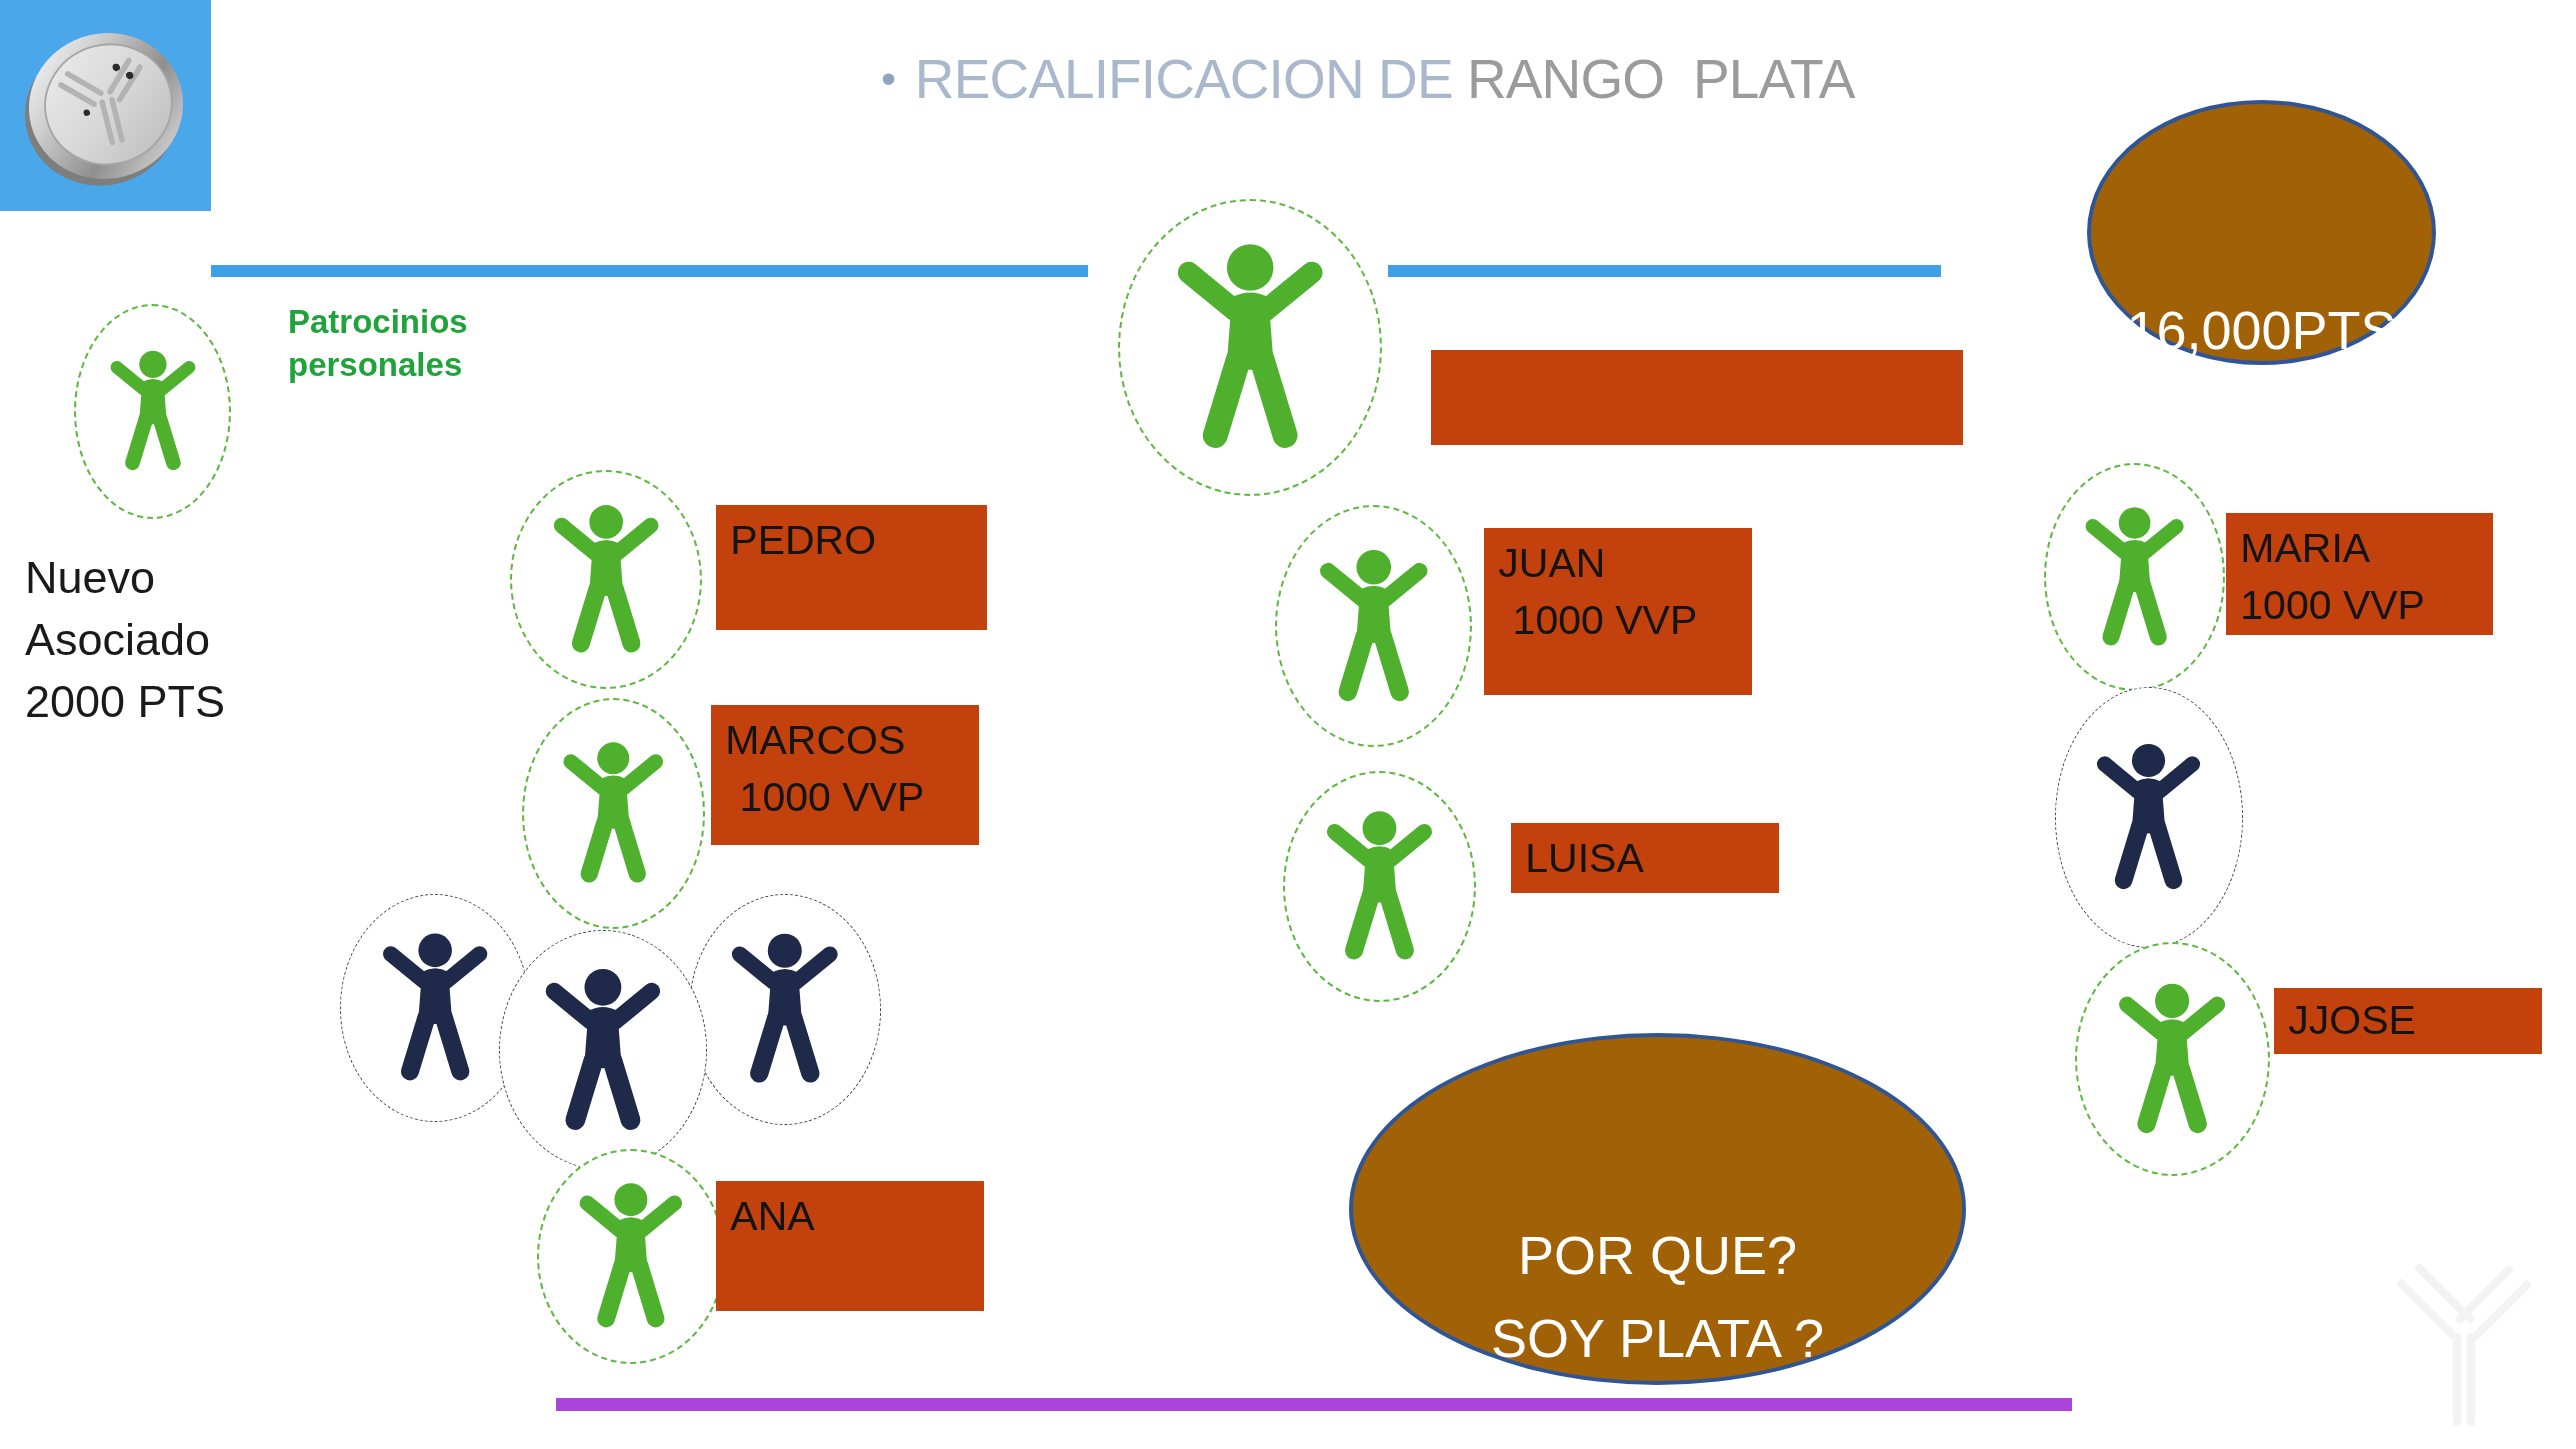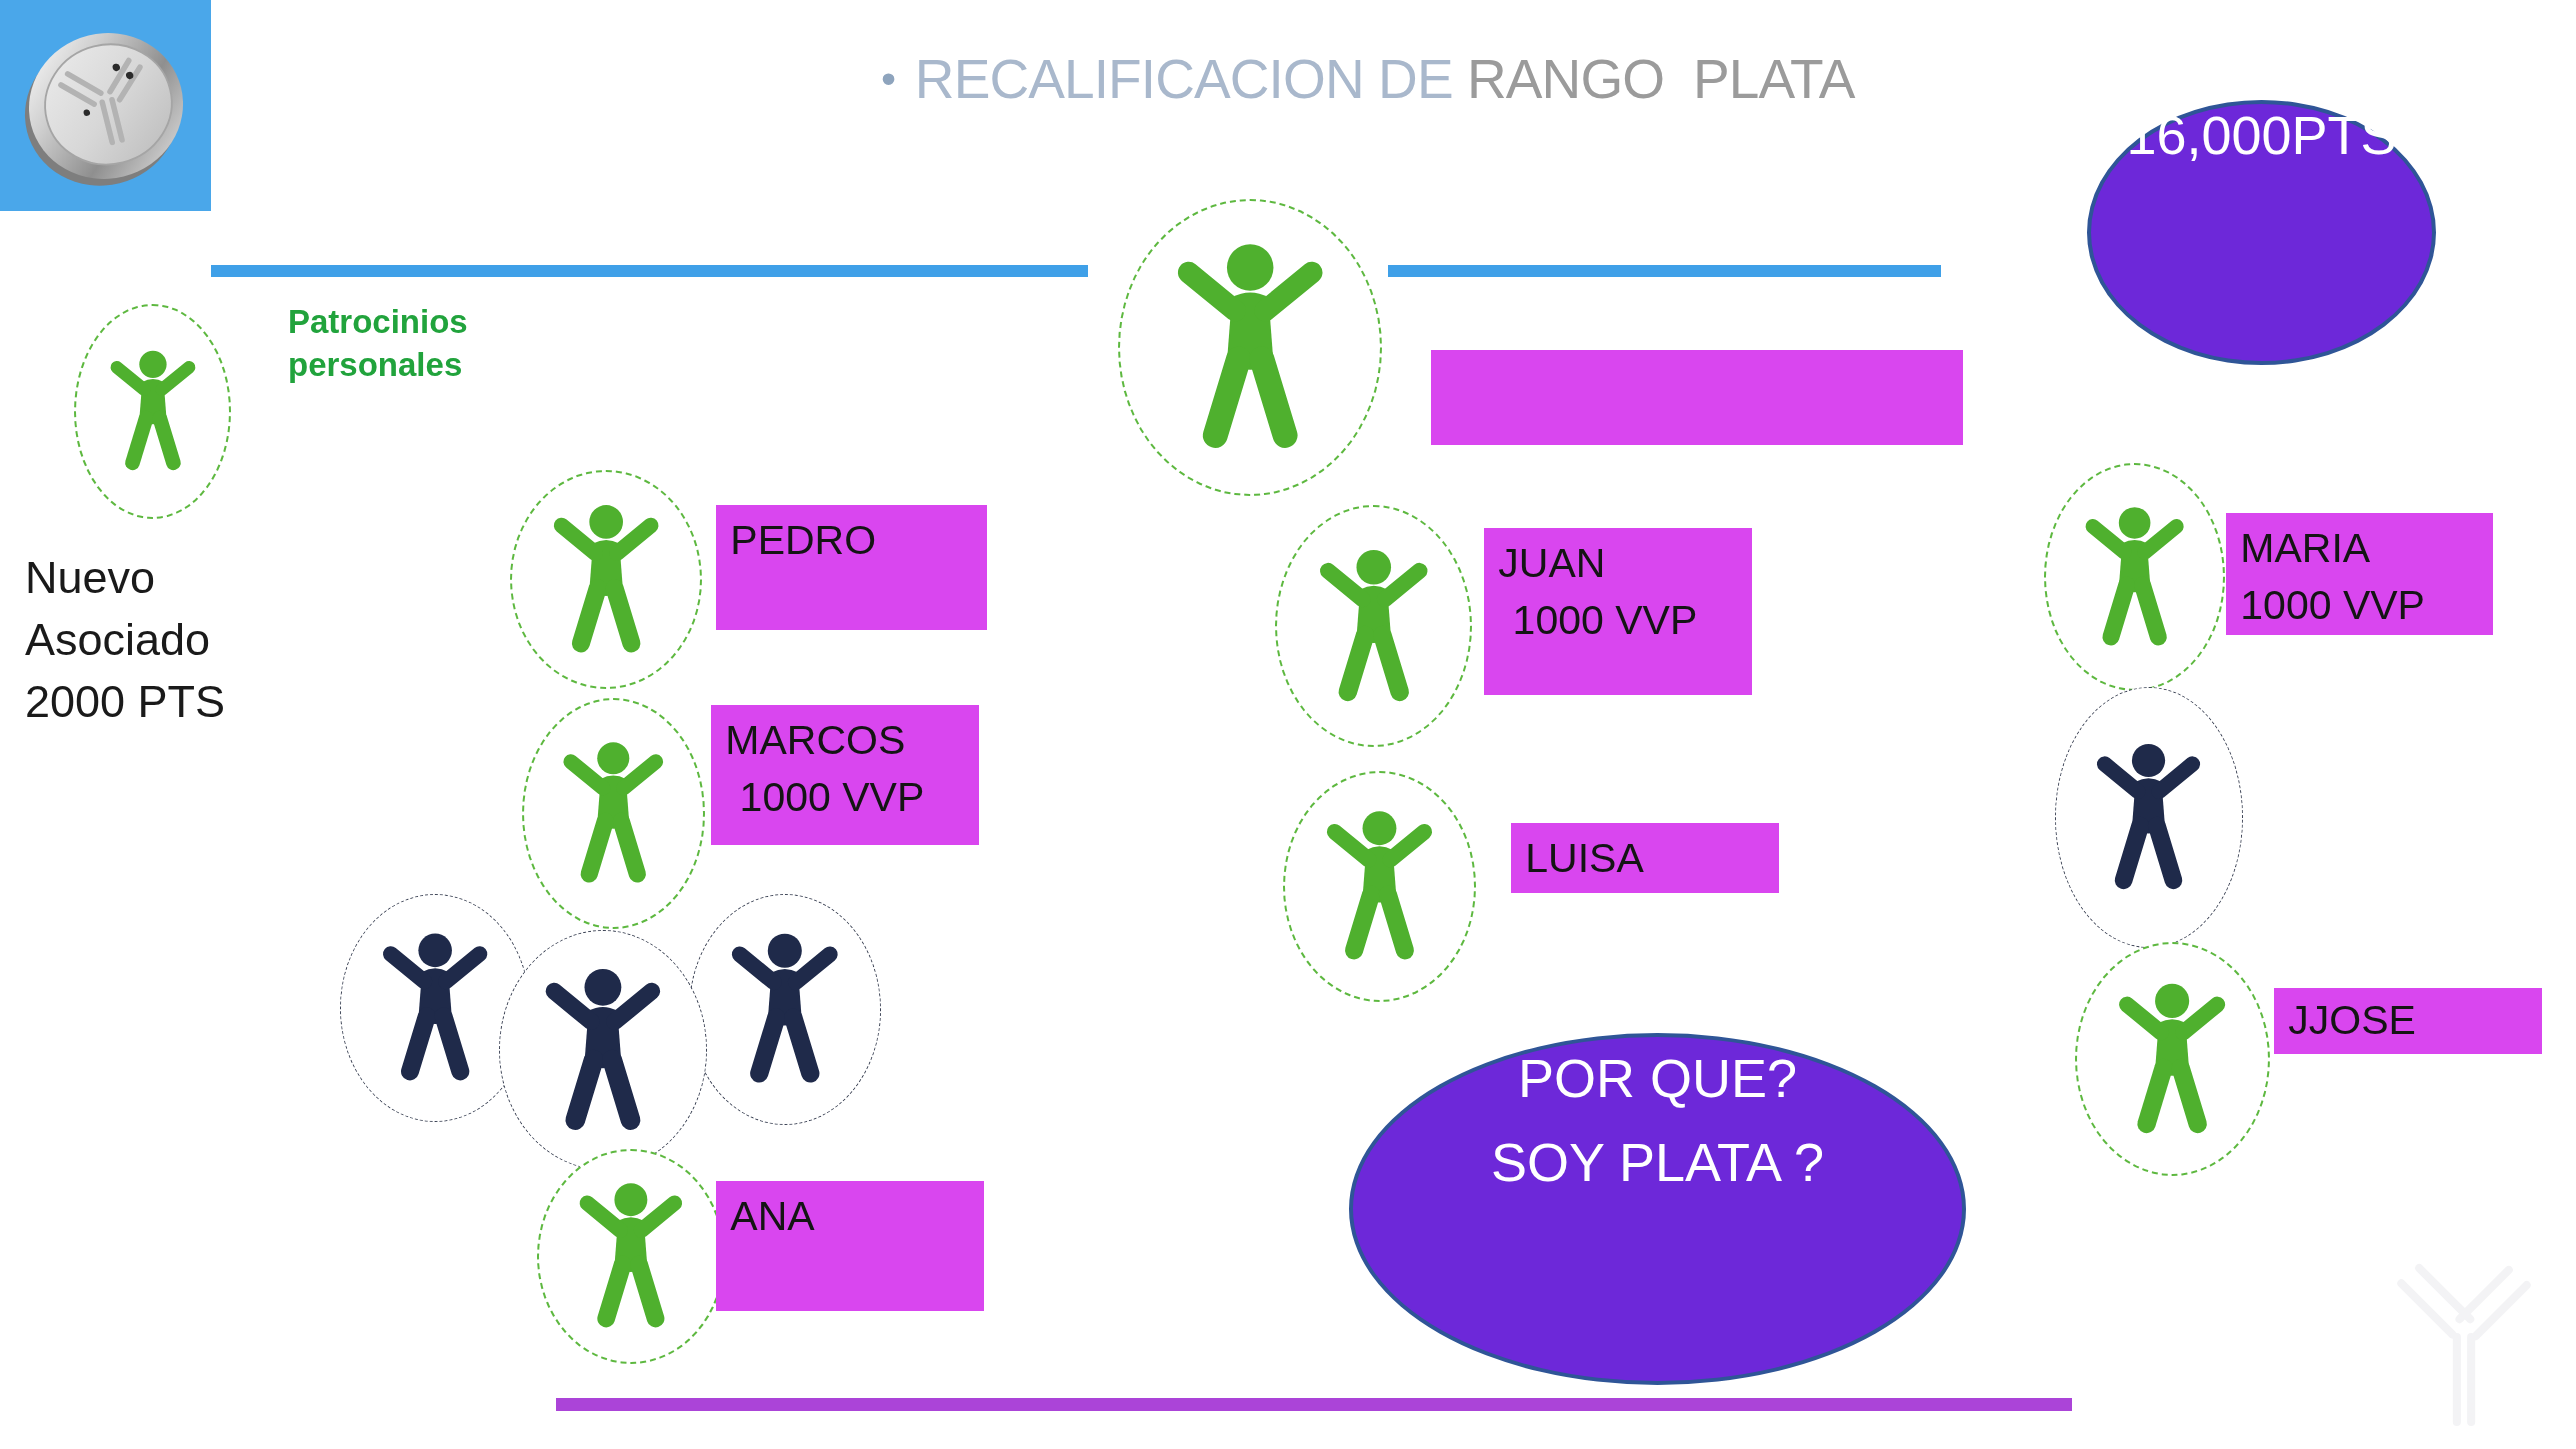--- a/index.html
+++ b/index.html
@@ -23,29 +23,29 @@
   .bottom-line{position:absolute;left:556px;top:1398px;width:1516px;height:13.4px;background:#ab44d8;}
 
   
   .figure{position:absolute;border-radius:50%;background:#fff;display:flex;
           align-items:center;justify-content:center;box-sizing:border-box;}
   .figure.green{border:2.7px dashed #5db83f;color:#4fb02e;}
   .figure.dark{border:1.8px dashed #3b4254;color:#1f2a4a;}
   .figure svg{width:64%;height:76%;}
 
   
-  .box{position:absolute;background:#d946ef;color:#141414;font-size:41px;line-height:1.38;
+  .box{position:absolute;background:#c2410c;color:#141414;font-size:41px;line-height:1.38;
        padding:7.2px 14.3px;box-sizing:border-box;}
   .box .name,.box .vvp{display:block;}
   .box .vvp:empty{display:none;}
   .box .vvp.indent{padding-left:14.3px;}
 
   
-  .bubble{position:absolute;border-radius:50%;background:#6d28d9;border:4.5px solid #2f5597;
-          color:#ffffff;display:flex;flex-direction:column;align-items:center;justify-content:flex-start;
+  .bubble{position:absolute;border-radius:50%;background:#a16207;border:4.5px solid #2f5597;
+          color:#ffffff;display:flex;flex-direction:column;align-items:center;justify-content:flex-end;
           text-align:center;box-sizing:border-box;}
   .bubble.points{font-size:54px;}
   .bubble.question{font-size:54px;line-height:1.55;}
 
   
   .sponsor-header{position:absolute;left:288px;top:301px;color:#21a33c;font-weight:bold;
                   font-size:33px;line-height:1.3;}
   .new-associate{position:absolute;left:25px;top:547px;color:#1a1a1a;font-size:45px;line-height:1.38;}
   .sponsor-header span,.new-associate span{display:block;}
 

